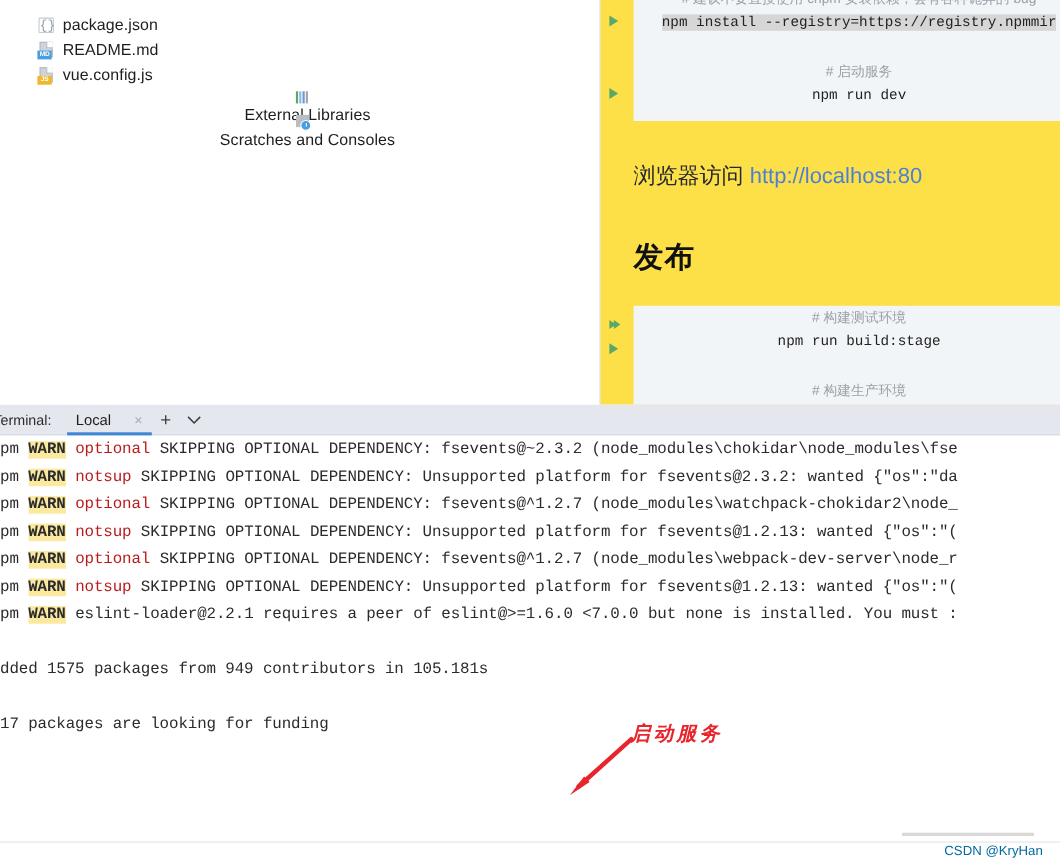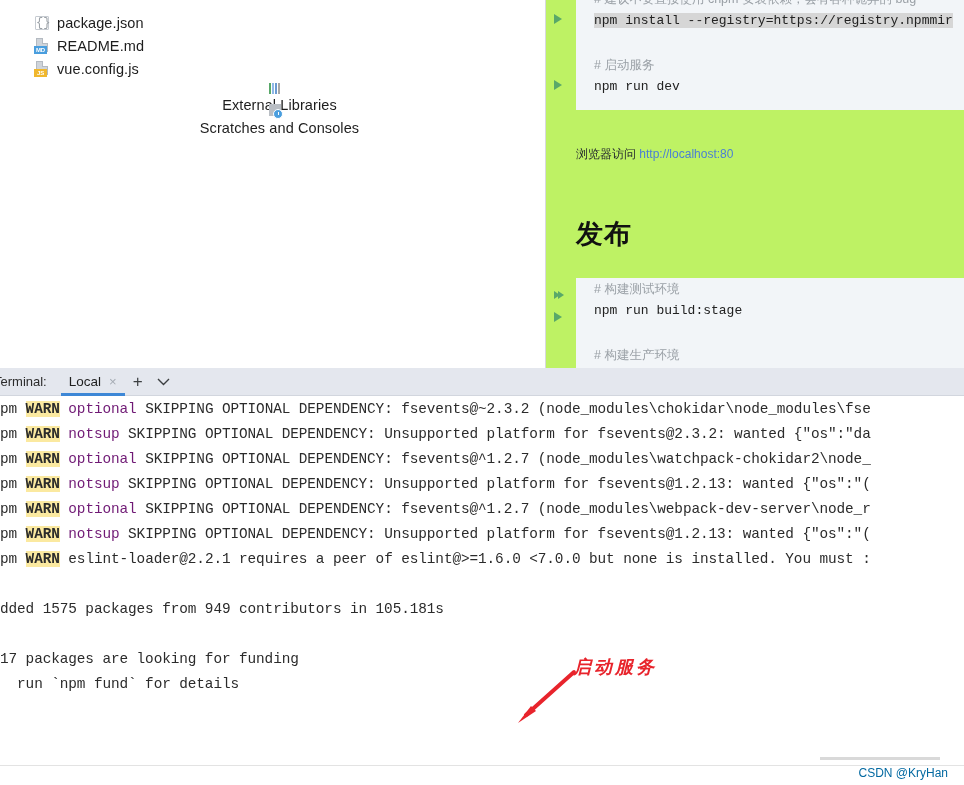--- a/index.html
+++ b/index.html
@@ -123,22 +123,23 @@
     content: "";
     position: absolute; left: 3.5px; top: 1.5px;
     width: 1px; height: 3.5px; background: #ffffff;
   }
 
   
   #editor-pane {
     position: absolute;
     left: 546px; top: 0;
     width: 418px; height: 368px;
-    background: #bef264;
+    background: #fde047;
     overflow: hidden;
+    text-align: center;
   }
   #pane-divider {
     position: absolute;
     left: 545px; top: 0;
     width: 1px; height: 368px;
     background: #d7d9dd;
   }
   .code-block {
     position: absolute;
     left: 30px;
@@ -166,21 +167,21 @@
     width: 0; height: 0;
     border-left: 8px solid #59a869;
     border-top: 5px solid transparent;
     border-bottom: 5px solid transparent;
   }
   .play-tri.small { border-left-width: 6px; border-top-width: 4px; border-bottom-width: 4px;}
   .play-dbl { display: flex; gap: 0px; }
 
   .para-line {
     position: absolute;
-    font-size: 12px;
+    font-size: 20px;
     color: #24292e;
     font-family: "Liberation Sans", sans-serif;
   }
   .link { color: #4b7fd4; }
   .heading-cn {
     position: absolute;
     font-size: 27px;
     font-weight: bold;
     color: #111111;
     font-family: "Liberation Sans", sans-serif;
@@ -209,21 +210,21 @@
     margin-left: -6px;
     padding-right: 14px;
     font-family: "Liberation Sans", sans-serif;
   }
   .term-tab {
     position: relative;
     display: flex;
     align-items: center;
     height: 28px;
     padding: 0 8px;
-    gap: 8px;
+    gap: 21px;
   }
   .term-tab.active:after {
     content: "";
     position: absolute;
     left: 0; bottom: 0;
     width: 100%; height: 3px;
     background: #3d87d6;
   }
   .term-tab-label { font-size: 13.5px; color: #1f1f1f; }
   .tab-close {
@@ -255,21 +256,21 @@
     color: #2b2b2b;
     white-space: pre;
     padding-left: 0px;
     letter-spacing: -0.1px;
   }
   .t-warn {
     background: #fbe9a0;
     color: #2b2b2b;
     font-weight: bold;
   }
-  .t-magenta { color: #701a75; }
+  .t-magenta { color: #b91c1c; }
   .t-plain { color: #2b2b2b; }
 
   
   #annotation-text {
     position: absolute;
     left: 573px; top: 655px;
     font-size: 18px;
     font-weight: bold;
     color: #e8242c;
     font-family: "Liberation Serif", serif;
@@ -433,21 +434,20 @@
       <div class="term-line"><span class="t-plain">pm </span><span class="t-warn">WARN</span><span class="t-plain"> </span><span class="t-magenta">optional</span><span class="t-plain"> SKIPPING OPTIONAL DEPENDENCY: fsevents@^1.2.7 (node_modules\webpack-dev-server\node_r</span></div>
 
       <div class="term-line"><span class="t-plain">pm </span><span class="t-warn">WARN</span><span class="t-plain"> </span><span class="t-magenta">notsup</span><span class="t-plain"> SKIPPING OPTIONAL DEPENDENCY: Unsupported platform for fsevents@1.2.13: wanted {"os":"(</span></div>
 
       <div class="term-line"><span class="t-plain">pm </span><span class="t-warn">WARN</span><span class="t-plain"> </span><span class="t-plain">eslint-loader@2.2.1 requires a peer of eslint@&gt;=1.6.0 &lt;7.0.0 but none is installed. You must :</span></div>
 
       <div class="term-line" style="margin-top:0px">&nbsp;</div>
       <div class="term-line">dded 1575 packages from 949 contributors in 105.181s</div>
       <div class="term-line">&nbsp;</div>
       <div class="term-line">17 packages are looking for funding</div>
-      <div class="term-line">  run `npm fund` for details</div>
 
       <div id="term-scroll-shade"></div>
     </div>
 
   </div>
 
   <div id="annotation-text">启动服务</div>
   <svg id="annotation-arrow" viewBox="0 0 70 58">
     <line x1="64" y1="4" x2="16" y2="47" stroke="#e8242c" stroke-width="4" stroke-linecap="round"></line>
     <polygon points="8,55 26,43 21,38" fill="#e8242c"></polygon>

